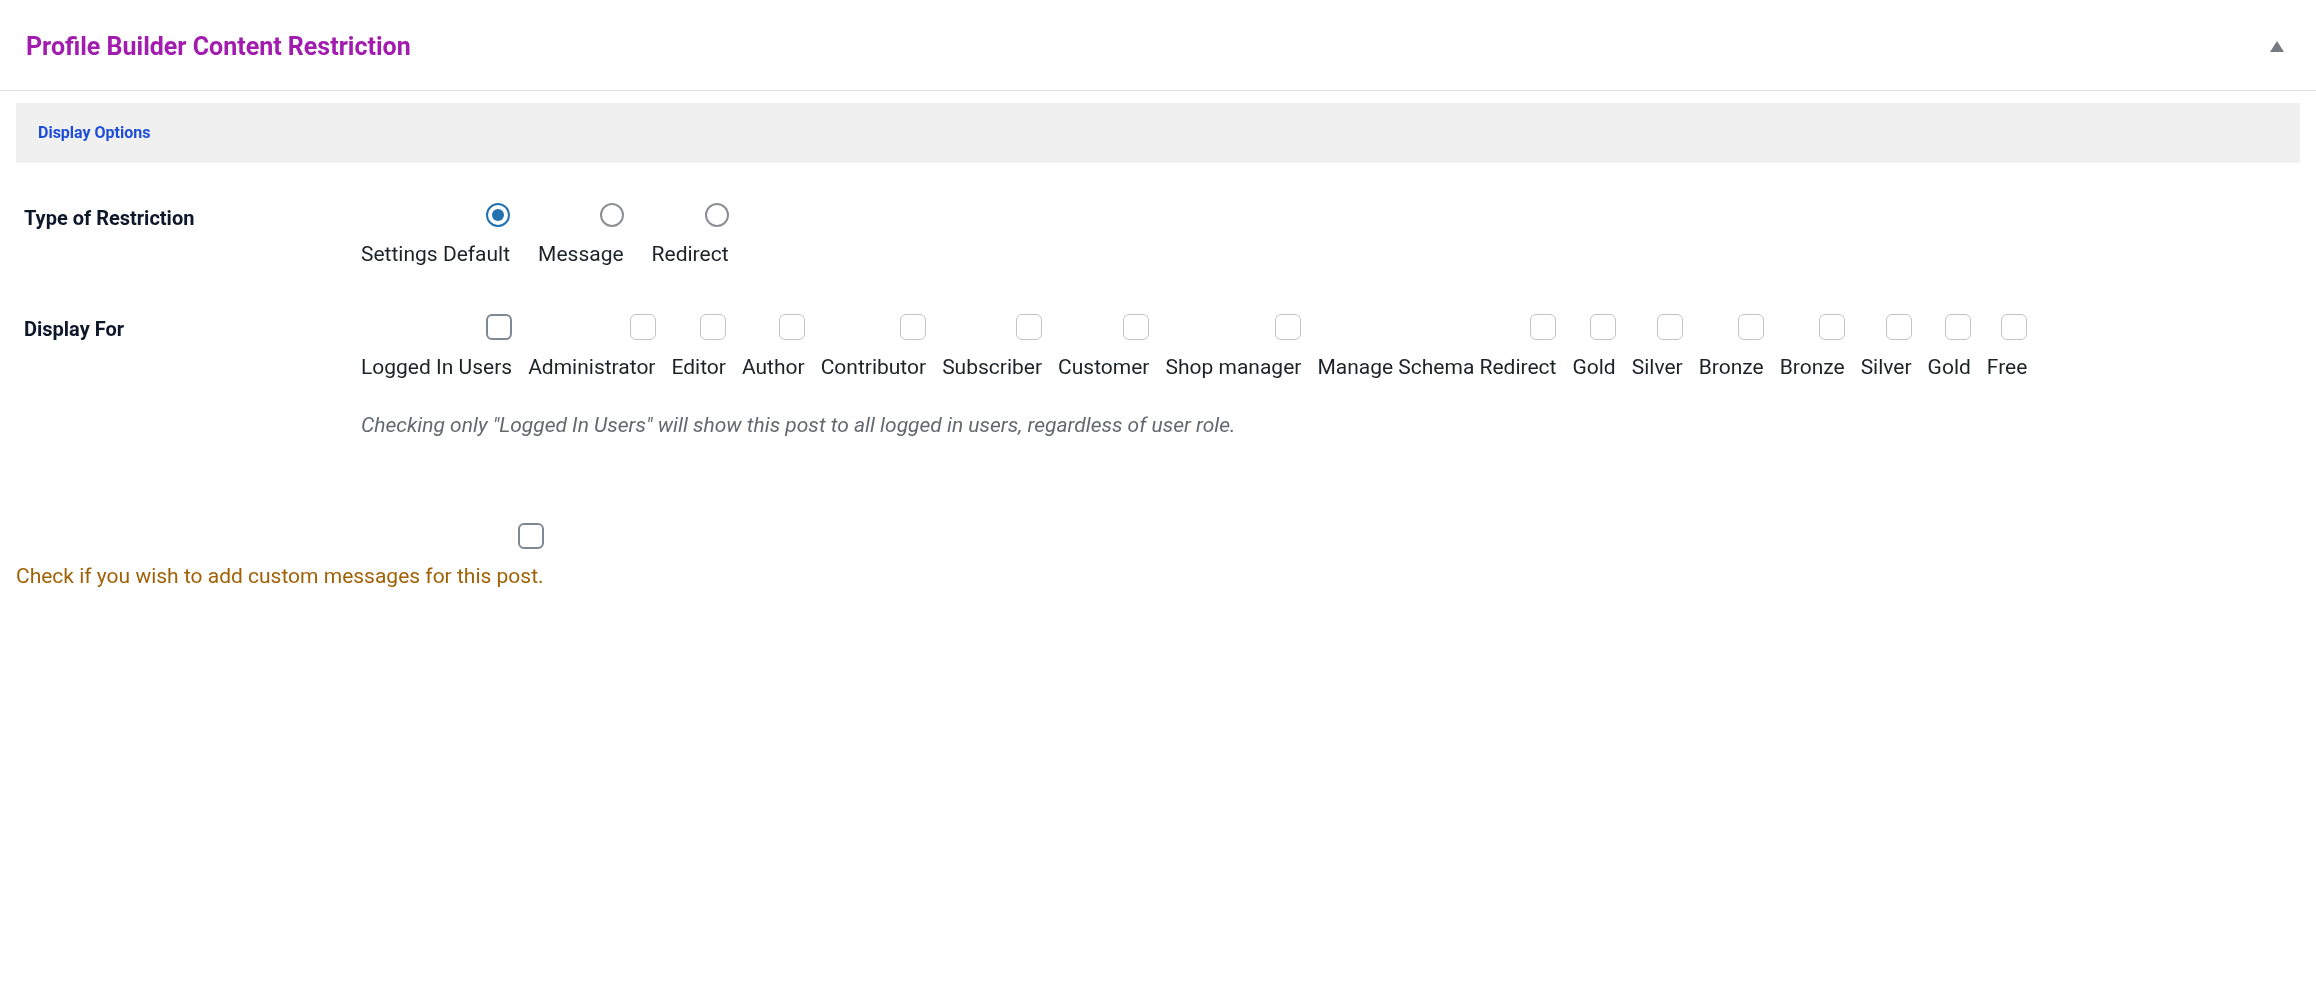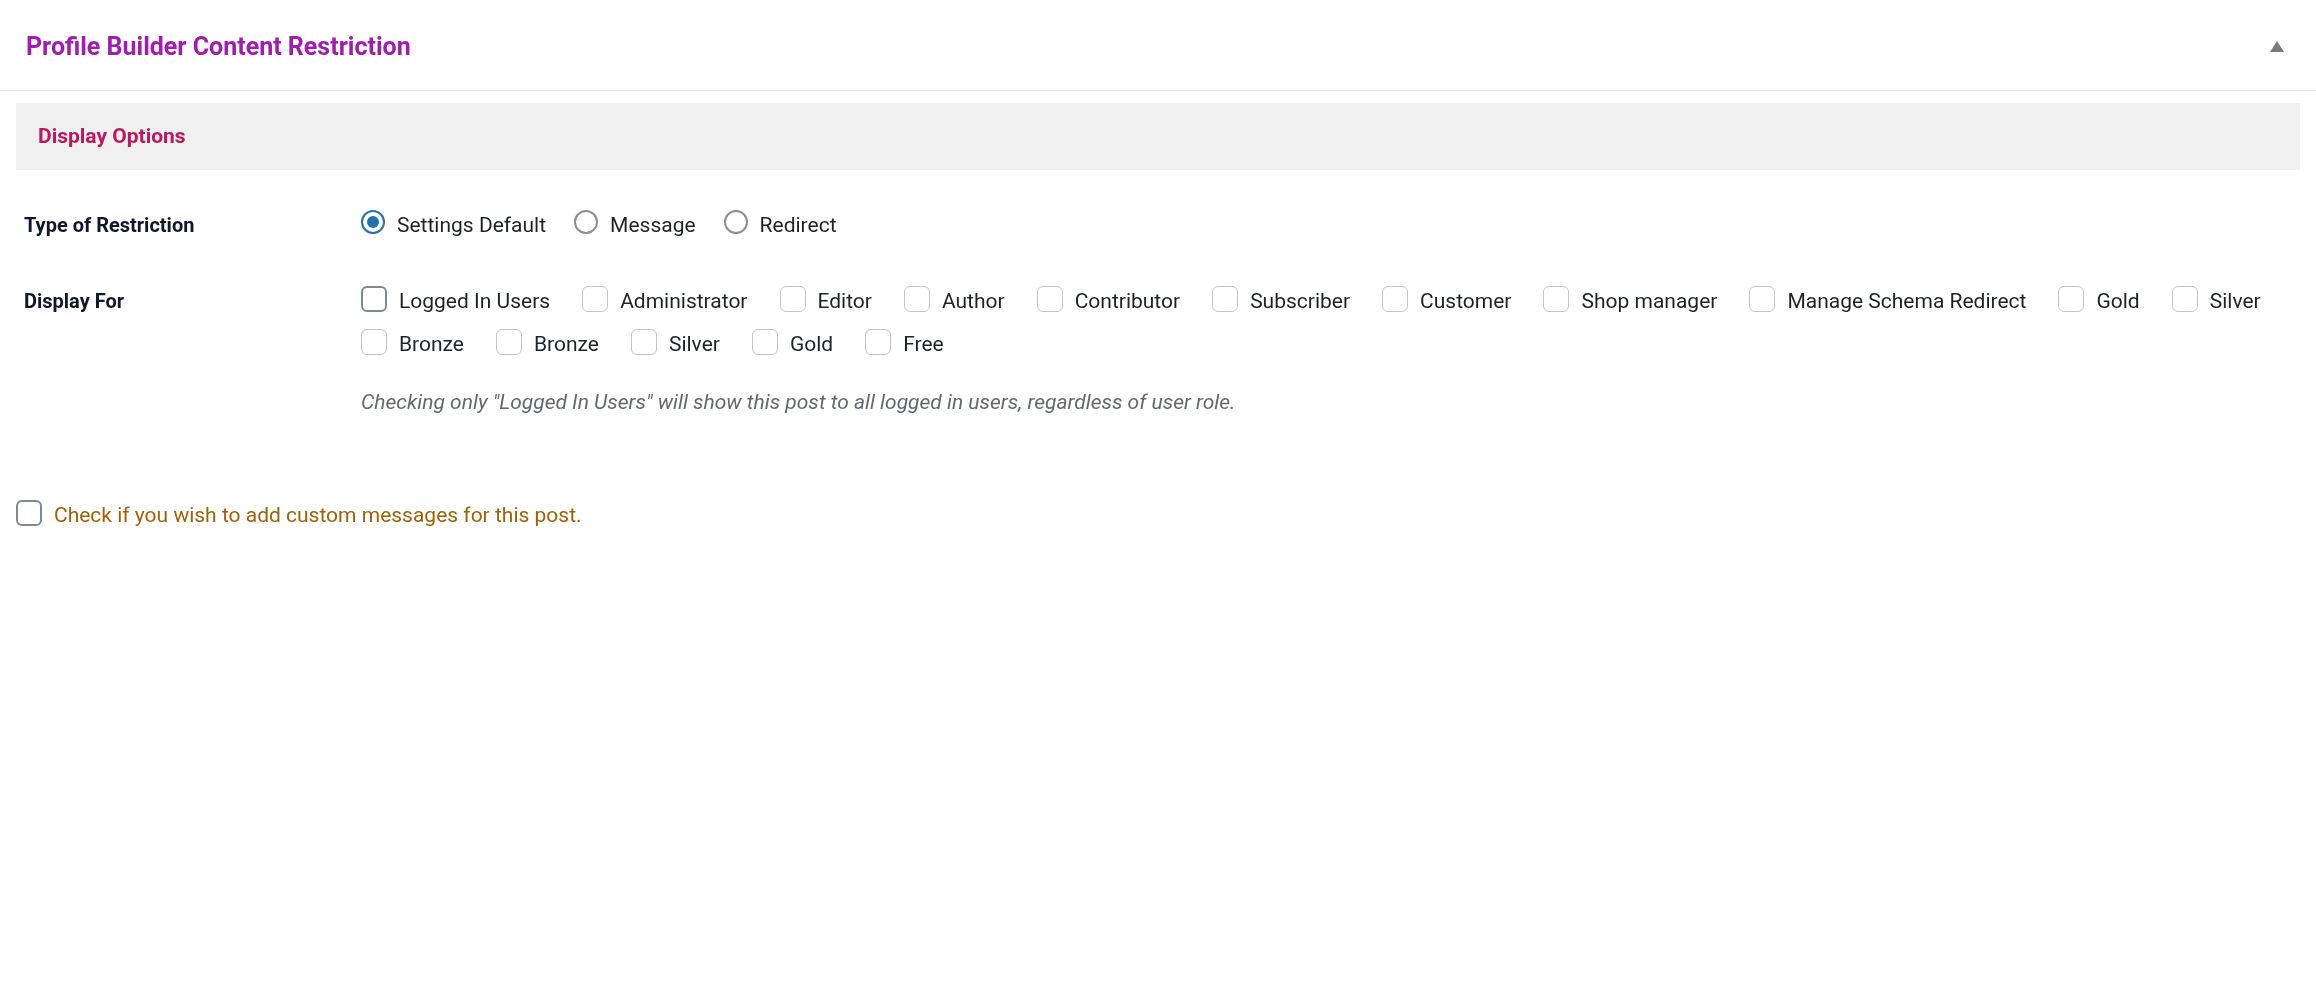--- a/index.html
+++ b/index.html
@@ -31,23 +31,23 @@
     height: 0;
     border-left: 7px solid transparent;
     border-right: 7px solid transparent;
     border-bottom: 11px solid #787c82;
     margin-right: 6px;
   }
   .section-header {
     background: #f0f0f1;
     padding: 18px 22px;
     margin: 0 16px;
-    font-size: 21px;
+    font-size: 16px;
     font-weight: 700;
-    color: #be185d;
+    color: #1d4ed8;
   }
   .section-header:first-of-type { margin-top: 0; }
   .row {
     display: flex;
     padding: 22px 16px 0 16px;
     align-items: flex-start;
   }
   .row.first-in-section { padding-top: 40px; }
   .row-label {
     flex: 0 0 345px;
@@ -61,22 +61,23 @@
     min-width: 0;
   }
   .radio-group {
     display: flex;
     flex-wrap: wrap;
     gap: 28px;
     align-items: center;
   }
   .radio-item, .check-item {
     display: inline-flex;
-    align-items: flex-start;
+    align-items: flex-end;
     gap: 12px;
+    flex-direction: column;
   }
   .radio-input {
     appearance: none;
     width: 24px;
     height: 24px;
     border: 2px solid #8c8f94;
     border-radius: 50%;
     position: relative;
     cursor: pointer;
     flex-shrink: 0;
@@ -97,20 +98,21 @@
     font-size: 21px;
     color: #1d2327;
     cursor: pointer;
   }
   .check-group {
     display: flex;
     flex-wrap: wrap;
     column-gap: 32px;
     row-gap: 12px;
     align-items: center;
+    gap: 16px;
   }
   .check-input {
     appearance: none;
     width: 26px;
     height: 26px;
     border: 2px solid #8c8f94;
     border-radius: 6px;
     cursor: pointer;
     flex-shrink: 0;
     background: #fff;

